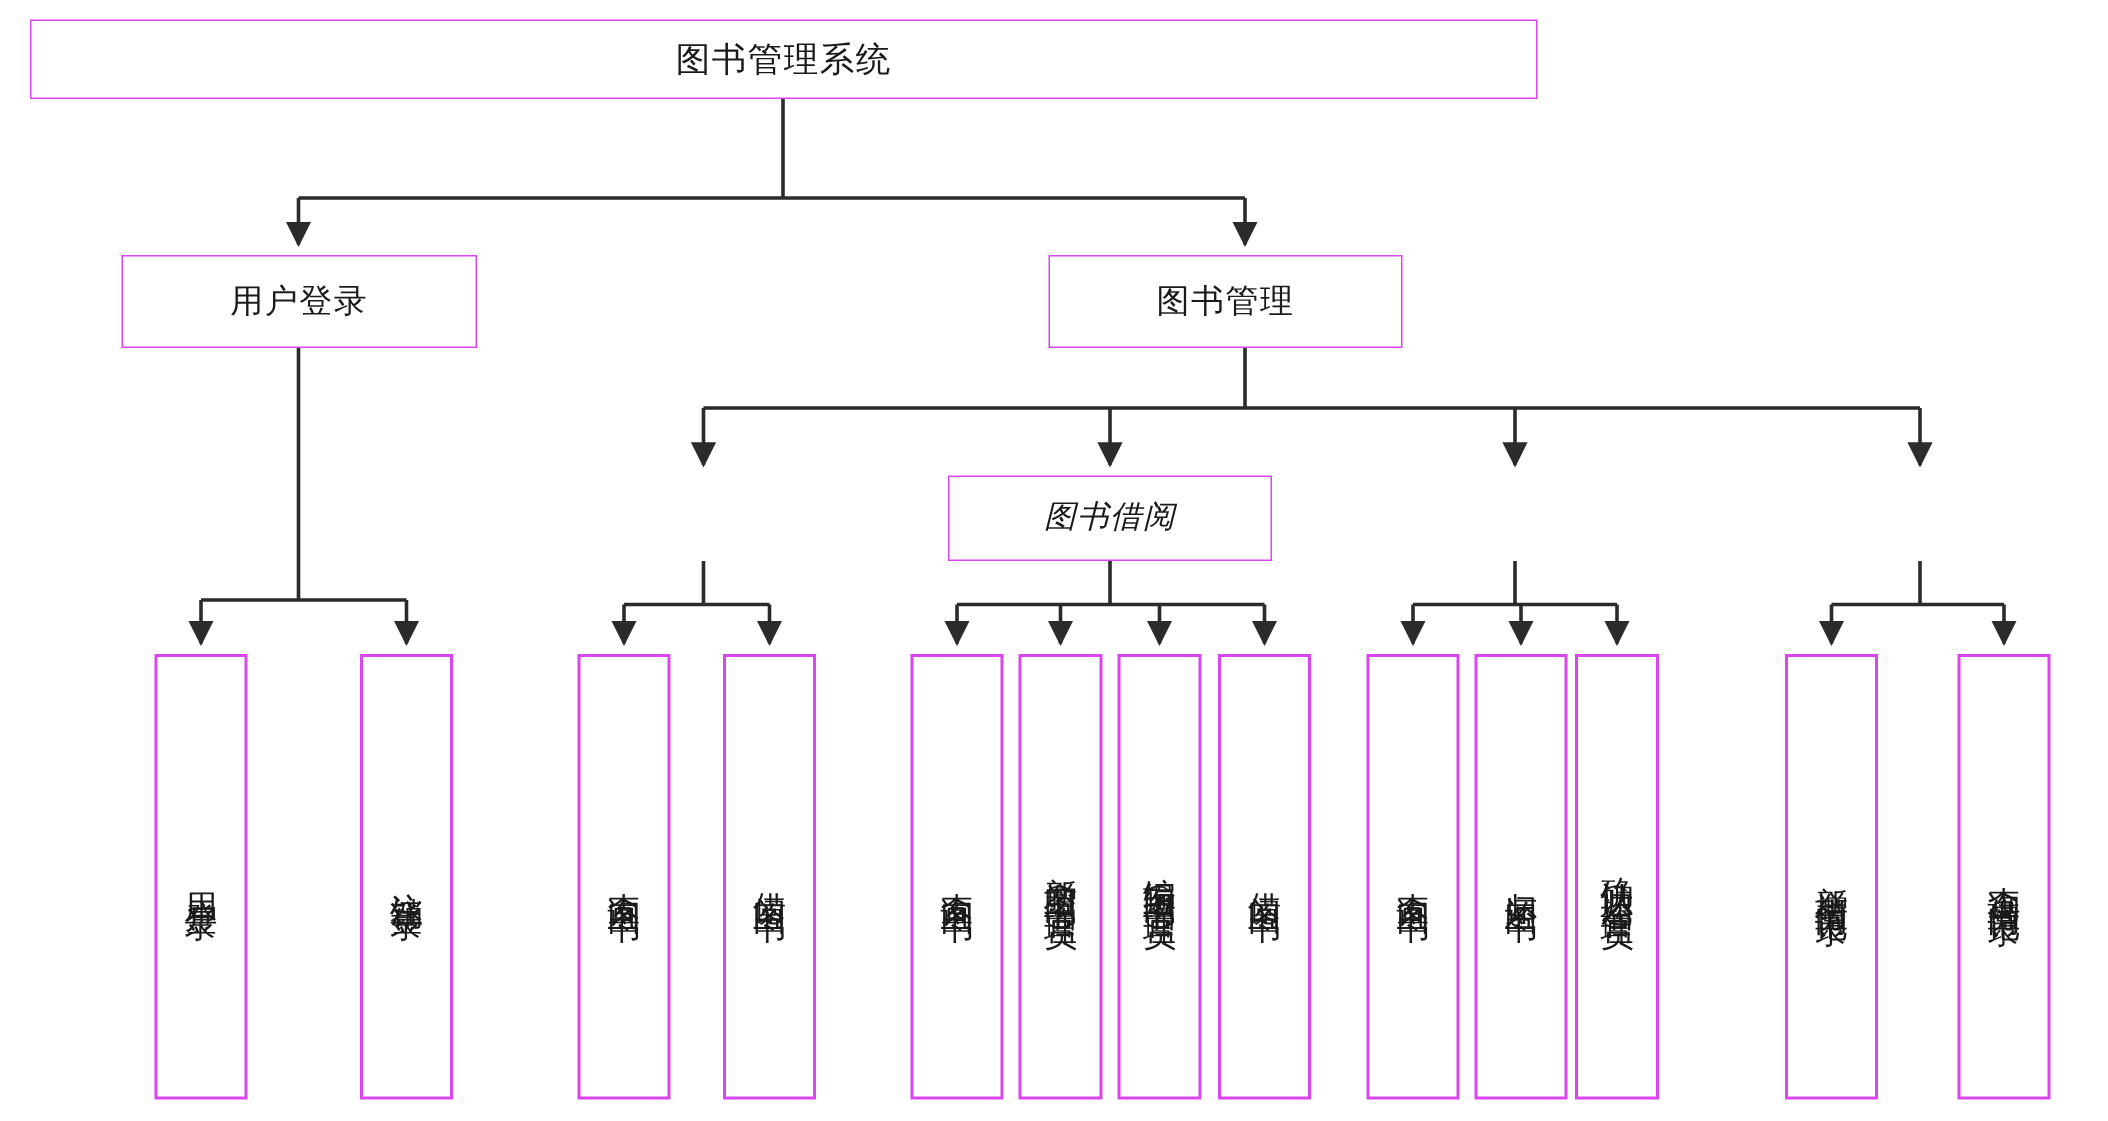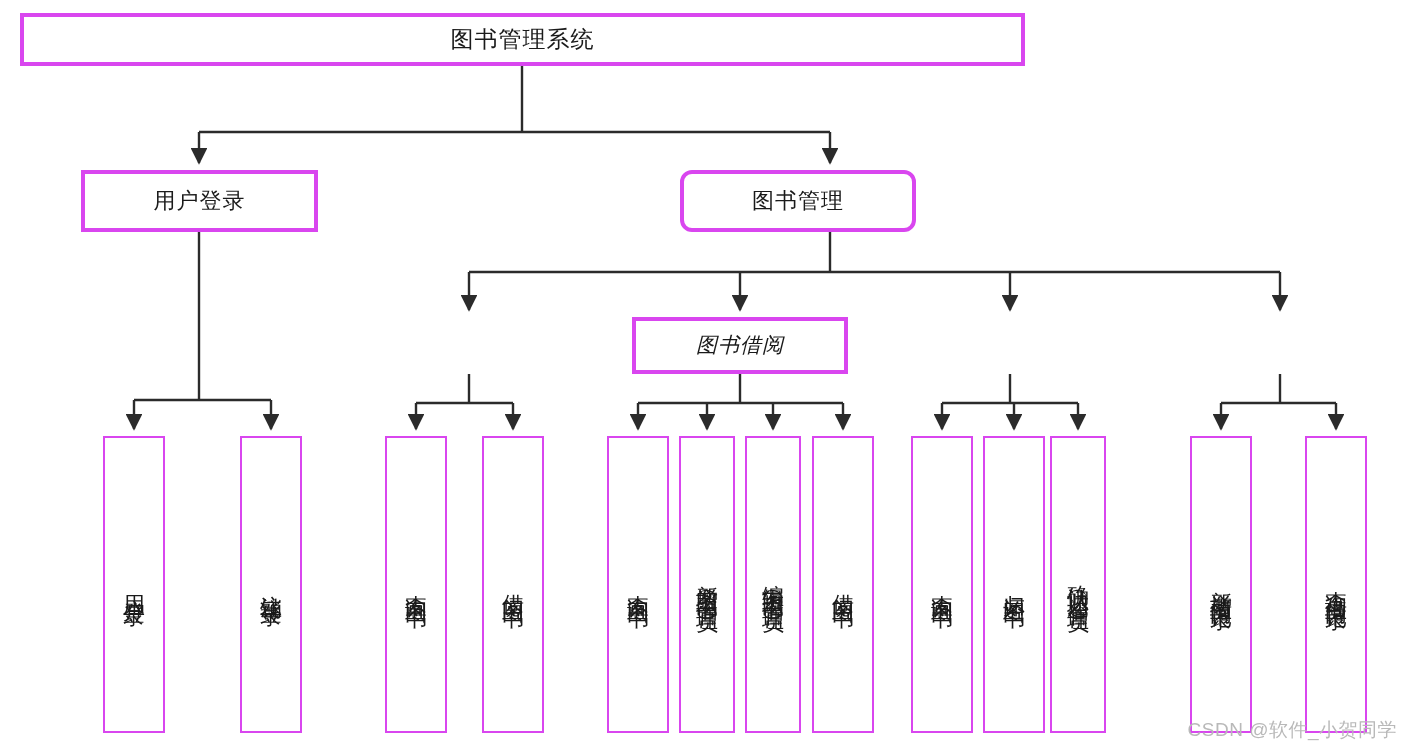--- a/index.html
+++ b/index.html
@@ -22,21 +22,21 @@
     left: 0;
     top: 0;
     width: 1405px;
     height: 747px;
     pointer-events: none;
   }
   .node {
     position: absolute;
     box-sizing: border-box;
     background: #ffffff;
-    border: 4px solid #d946ef;
+    border: 1px solid #d946ef;
     display: flex;
     align-items: center;
     justify-content: center;
     color: #1a1a1a;
   }
   .node .label {
     display: block;
     text-align: center;
     line-height: 1.08;
   }
@@ -119,21 +119,21 @@
     </g>
   </svg>
 
   <div class="node node-root" style="left: 20px; top: 13px; width: 1005px; height: 53px;">
     <span class="label">图书管理系统</span>
   </div>
 
   <div class="node node-l2" style="left: 81px; top: 170px; width: 237px; height: 62px;">
     <span class="label">用户登录</span>
   </div>
-  <div class="node node-l2" style="left: 680px; top: 170px; width: 236px; height: 62px; border-radius: 12px;">
+  <div class="node node-l2" style="left: 699px; top: 170px; width: 236px; height: 62px;">
     <span class="label">图书管理</span>
   </div>
 
   <div class="node node-l3" style="left: 632px; top: 317px; width: 216px; height: 57px; font-style: italic;">
     <span class="label">图书借阅</span>
   </div>
 
   <div class="node node-leaf" style="left: 103px; top: 436px; width: 62px; height: 297px;">
     <span class="label">用户登录</span>
   </div>
@@ -167,14 +167,13 @@
   <div class="node node-leaf" style="left: 1050px; top: 436px; width: 56px; height: 297px;">
     <span class="label">确认归还（管理员）</span>
   </div>
   <div class="node node-leaf" style="left: 1190px; top: 436px; width: 62px; height: 297px;">
     <span class="label">新增借阅记录</span>
   </div>
   <div class="node node-leaf" style="left: 1305px; top: 436px; width: 62px; height: 297px;">
     <span class="label">查询借阅记录</span>
   </div>
 
-  <div class="watermark">CSDN @软件_小贺同学</div>
 </div>
 
 </body></html>

